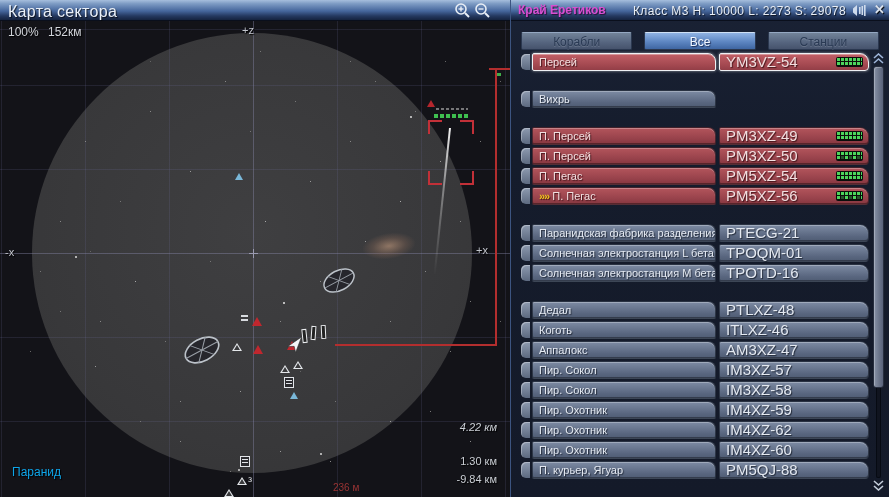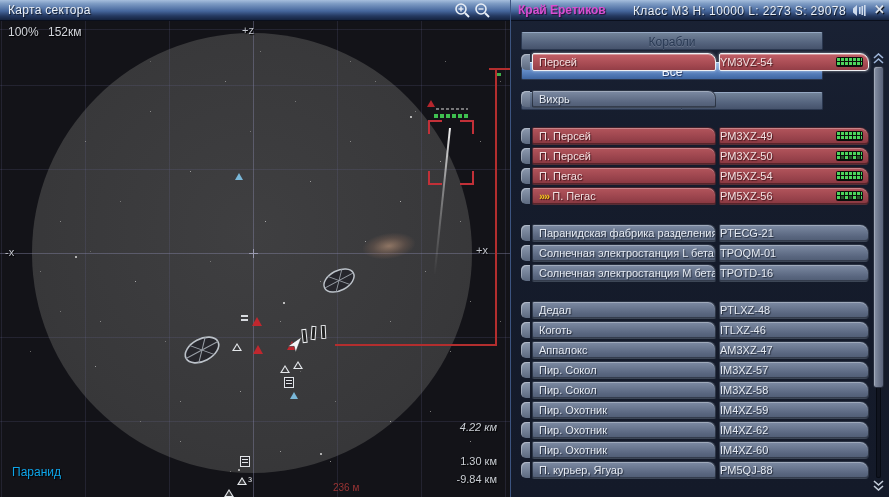--- a/index.html
+++ b/index.html
@@ -2,21 +2,21 @@
 <html><head>
 <meta charset="utf-8">
 <style>
   html,body{margin:0;padding:0;background:#000;}
   .screen{position:relative;width:889px;height:497px;overflow:hidden;
     font-family:"Liberation Sans",sans-serif;background:#10131a;}
   
   .titlebar{position:absolute;top:0;height:21px;
     background:linear-gradient(to bottom,#a6bedd 0%,#7e9cc4 18%,#45669c 55%,#24385f 80%,#15233f 100%);
     border-bottom:1px solid #0a0f1c;box-sizing:border-box;}
-  .titlebar .tb-text{position:absolute;left:8px;top:3px;font-size:12px;color:#eaf0f8;
+  .titlebar .tb-text{position:absolute;left:8px;top:3px;font-size:16px;color:#eaf0f8;
     text-shadow:1px 1px 1px rgba(0,0,0,.7);letter-spacing:.3px;}
   
   #map-panel{position:absolute;left:0;top:0;width:510px;height:497px;}
   #map-panel .titlebar{left:0;width:510px;}
   .zoom-ico{position:absolute;top:2px;width:18px;height:17px;cursor:pointer;}
   .map-view{position:absolute;left:0;top:21px;width:510px;height:476px;overflow:hidden;
     background:#131318;}
   .sector-circle{position:absolute;left:32px;top:12px;width:440px;height:440px;border-radius:50%;
     background:radial-gradient(circle at 50% 45%,#3f3f41,#38383a 65%,#333335 100%);}
   .grid-overlay{position:absolute;left:0;top:0;width:510px;height:476px;
@@ -82,38 +82,38 @@
     background:linear-gradient(to bottom,#1a2235,#151c2c 30%,#141a29);
     border-left:1px solid #3c5480;box-sizing:border-box;}
   #info-panel .titlebar{left:0;width:379px;}
   .tb-sector{position:absolute;left:7px;top:3px;font-size:12px;font-weight:bold;color:#d94fd2;
     text-shadow:1px 1px 1px rgba(40,0,40,.8);}
   .tb-stats{position:absolute;right:44px;top:4px;font-size:12px;color:#e9eef5;
     text-shadow:1px 1px 1px rgba(0,0,0,.7);letter-spacing:.4px;}
   .speaker{position:absolute;right:24px;top:4px;width:16px;height:13px;cursor:pointer;}
   .close-btn{position:absolute;right:5px;top:2px;font-size:13px;font-weight:bold;color:#dbe3ee;
     cursor:pointer;text-shadow:1px 1px 1px #000;}
-  .tab-bar{position:absolute;left:10px;top:32px;width:302px;height:19px;display:flex;gap:12px;flex-direction:column;}
+  .tab-bar{position:absolute;left:10px;top:32px;width:358px;height:19px;display:flex;gap:12px;}
   .tab{flex:1;height:18px;line-height:18px;text-align:center;font-size:12px;color:#2a3a54;
     background:linear-gradient(to bottom,#728399,#55647e 60%,#46536c);
     border:1px solid #2b3половина;border:1px solid #2b3850;border-top-color:#95a8c2;
     border-radius:2px;box-sizing:border-box;cursor:pointer;text-shadow:0 1px 0 rgba(255,255,255,.15);}
   .tab.active{background:linear-gradient(to bottom,#8fb2e2,#5d86c2 55%,#3f66a2);
     color:#f2f7ff;border-top-color:#cfe0f4;text-shadow:1px 1px 1px rgba(0,0,30,.6);}
   .object-list{position:absolute;left:10px;top:53px;width:348px;}
   .group{margin-bottom:19px;}
   .row{display:flex;height:18px;margin-bottom:2px;cursor:pointer;}
   .nub{width:9px;height:16px;margin-top:1px;margin-right:2px;border-radius:5px 0 0 5px;
     background:linear-gradient(to bottom,#8d9aaf,#5d6a80);box-shadow:inset 1px 1px 0 rgba(255,255,255,.3);}
   .nm-bar{width:184px;margin-right:3px;border-radius:2px 8px 2px 2px;box-sizing:border-box;
     border:1px solid rgba(10,14,24,.55);padding-left:6px;font-size:11px;line-height:16px;
     white-space:nowrap;overflow:hidden;
     box-shadow:inset 0 1px 0 rgba(255,255,255,.28),inset 0 -1px 0 rgba(0,0,0,.35);}
   .cd-bar{flex:1;border-radius:2px 9px 4px 2px;box-sizing:border-box;position:relative;
-    border:1px solid rgba(10,14,24,.55);font-size:11px;line-height:16px;
+    border:1px solid rgba(10,14,24,.55);padding-left:6px;font-size:15px;line-height:16px;
     box-shadow:inset 0 1px 0 rgba(255,255,255,.28),inset 0 -1px 0 rgba(0,0,0,.35);}
   .row.neutral .nm-bar,.row.neutral .cd-bar{
     background:linear-gradient(to bottom,#7d8ba3,#5a6780 70%,#4f5c74);color:#e4e9f1;
     text-shadow:1px 1px 1px rgba(10,15,25,.7);}
   .row.hostile .nm-bar,.row.hostile .cd-bar{
     background:linear-gradient(to bottom,#b3555c,#96414a 70%,#863740);color:#f2dfe0;
     text-shadow:1px 1px 1px rgba(40,5,10,.75);}
   .row.selected .nm-bar,.row.selected .cd-bar{
     background:linear-gradient(to bottom,#c25f66,#a34850 70%,#933e47);
     border-color:#eef0f4;box-shadow:0 0 3px rgba(255,255,255,.55),inset 0 1px 0 rgba(255,255,255,.35);}

